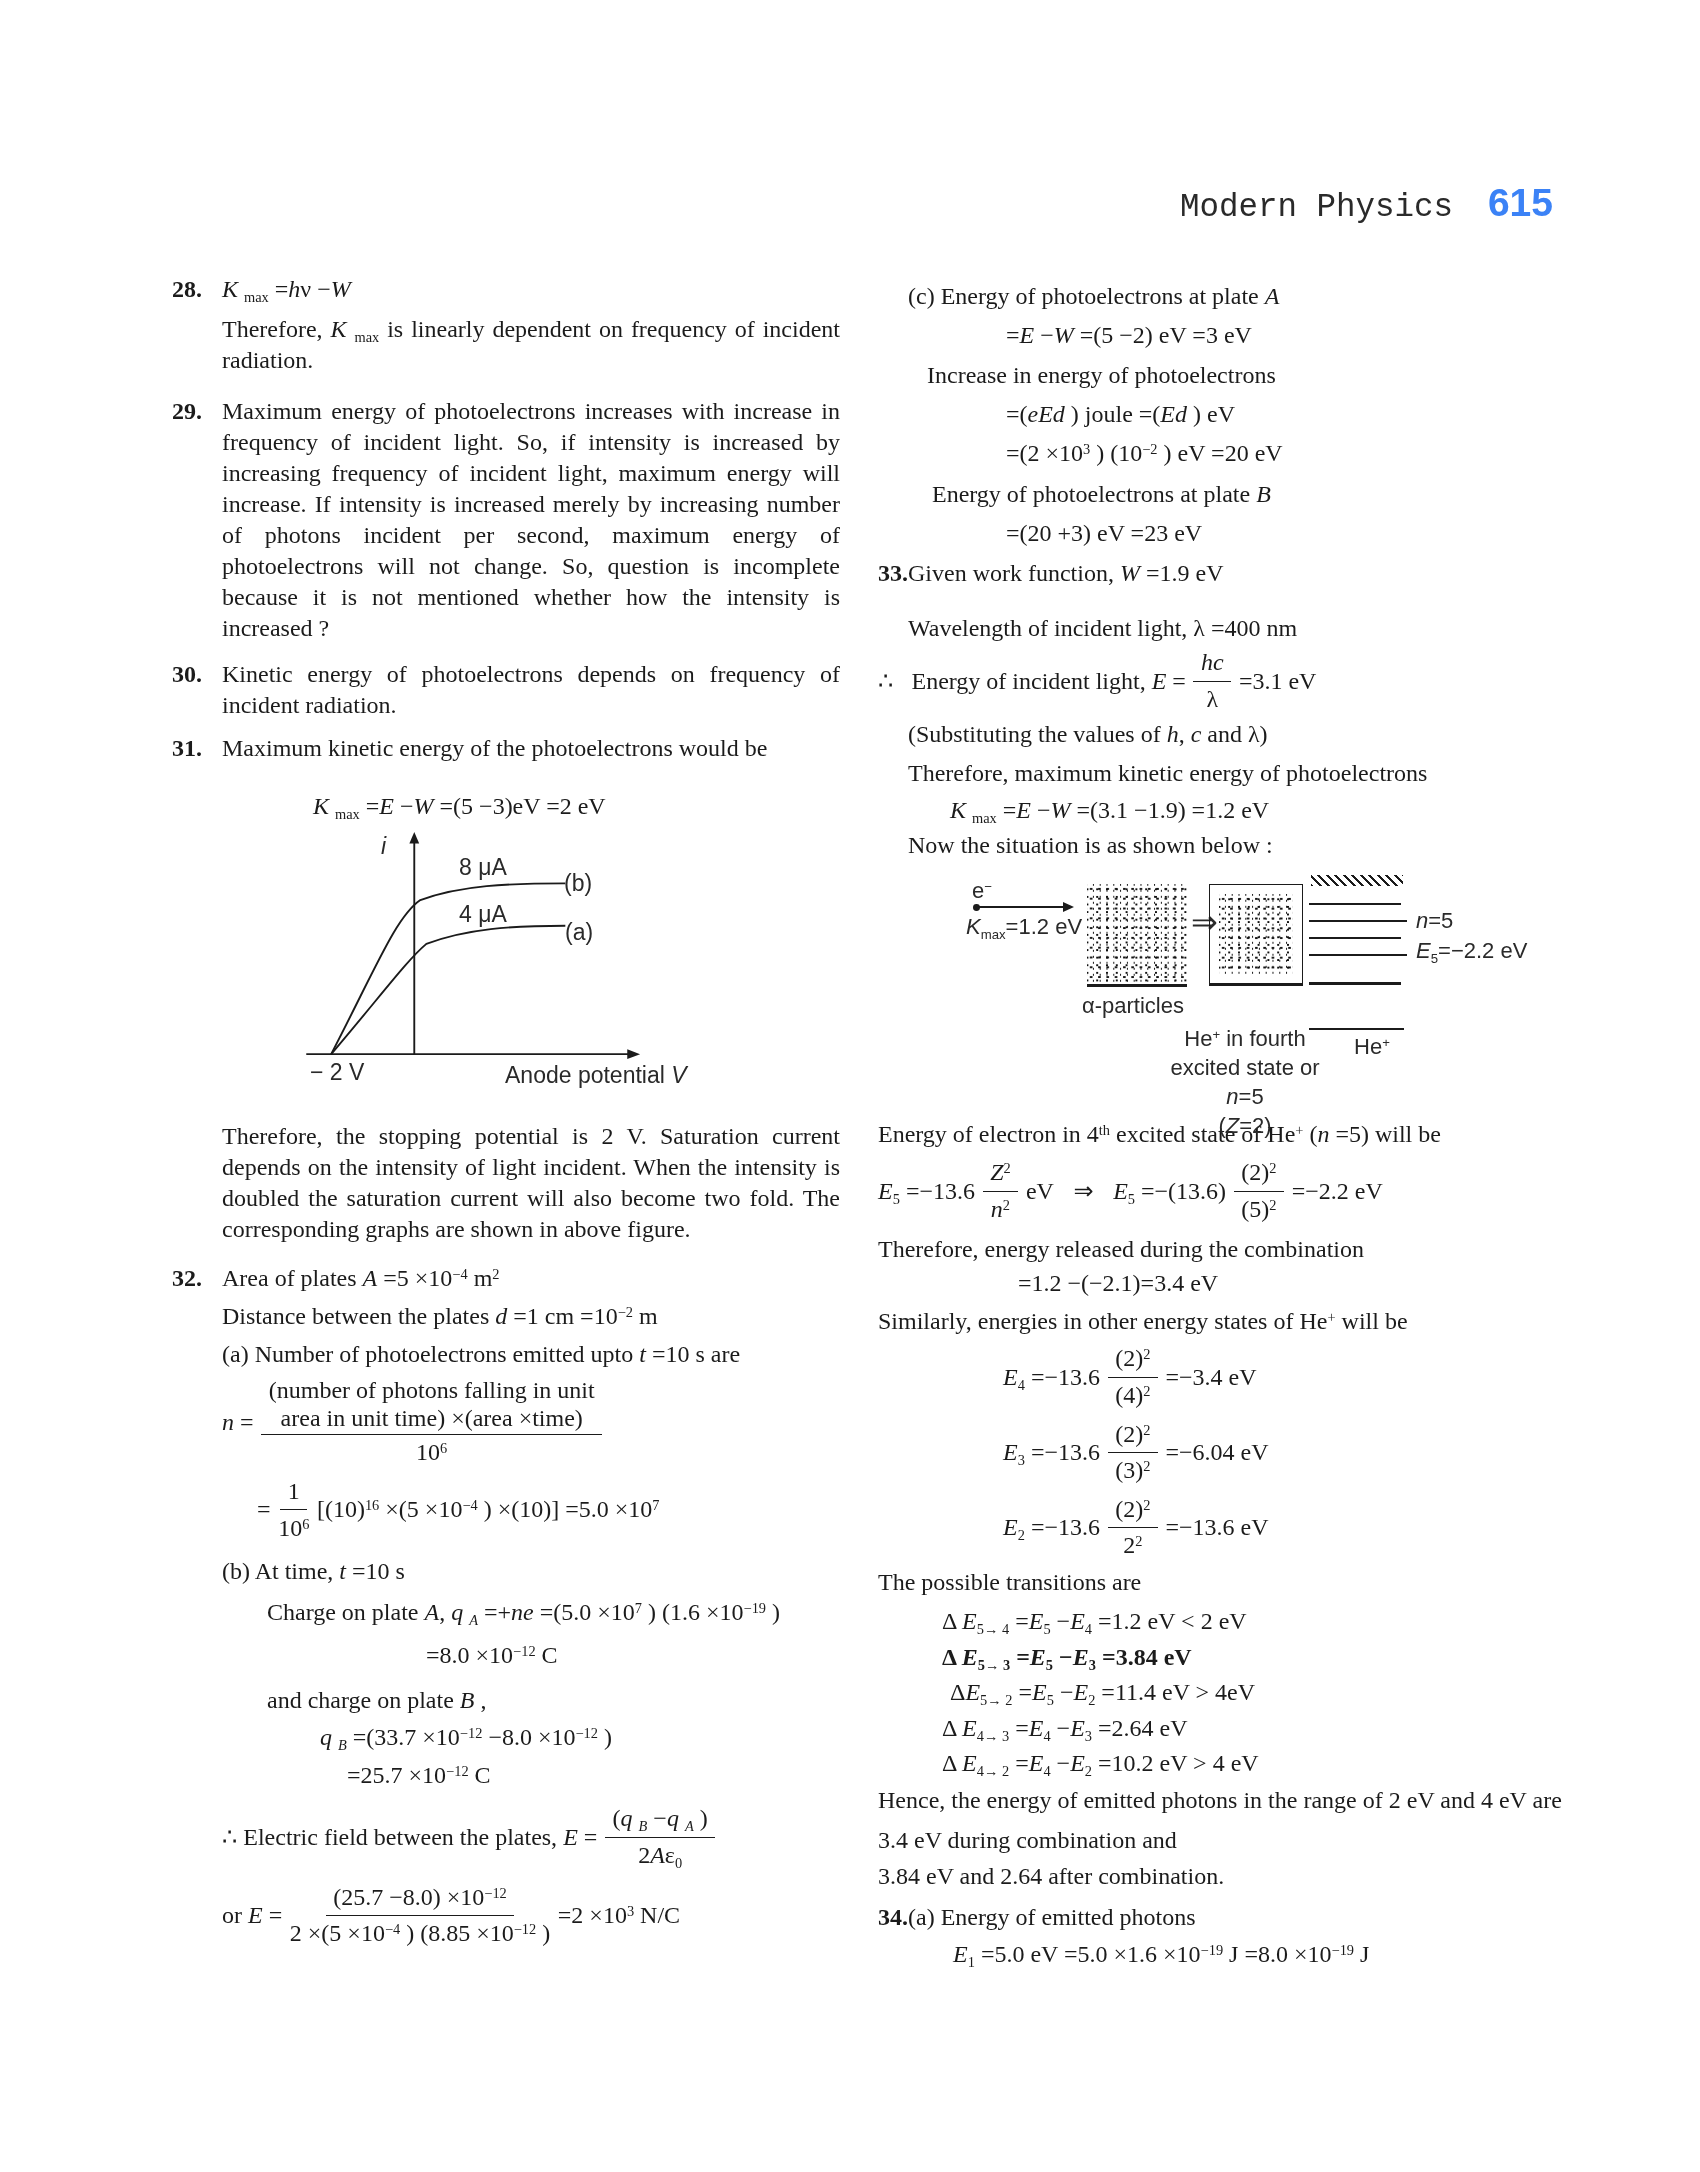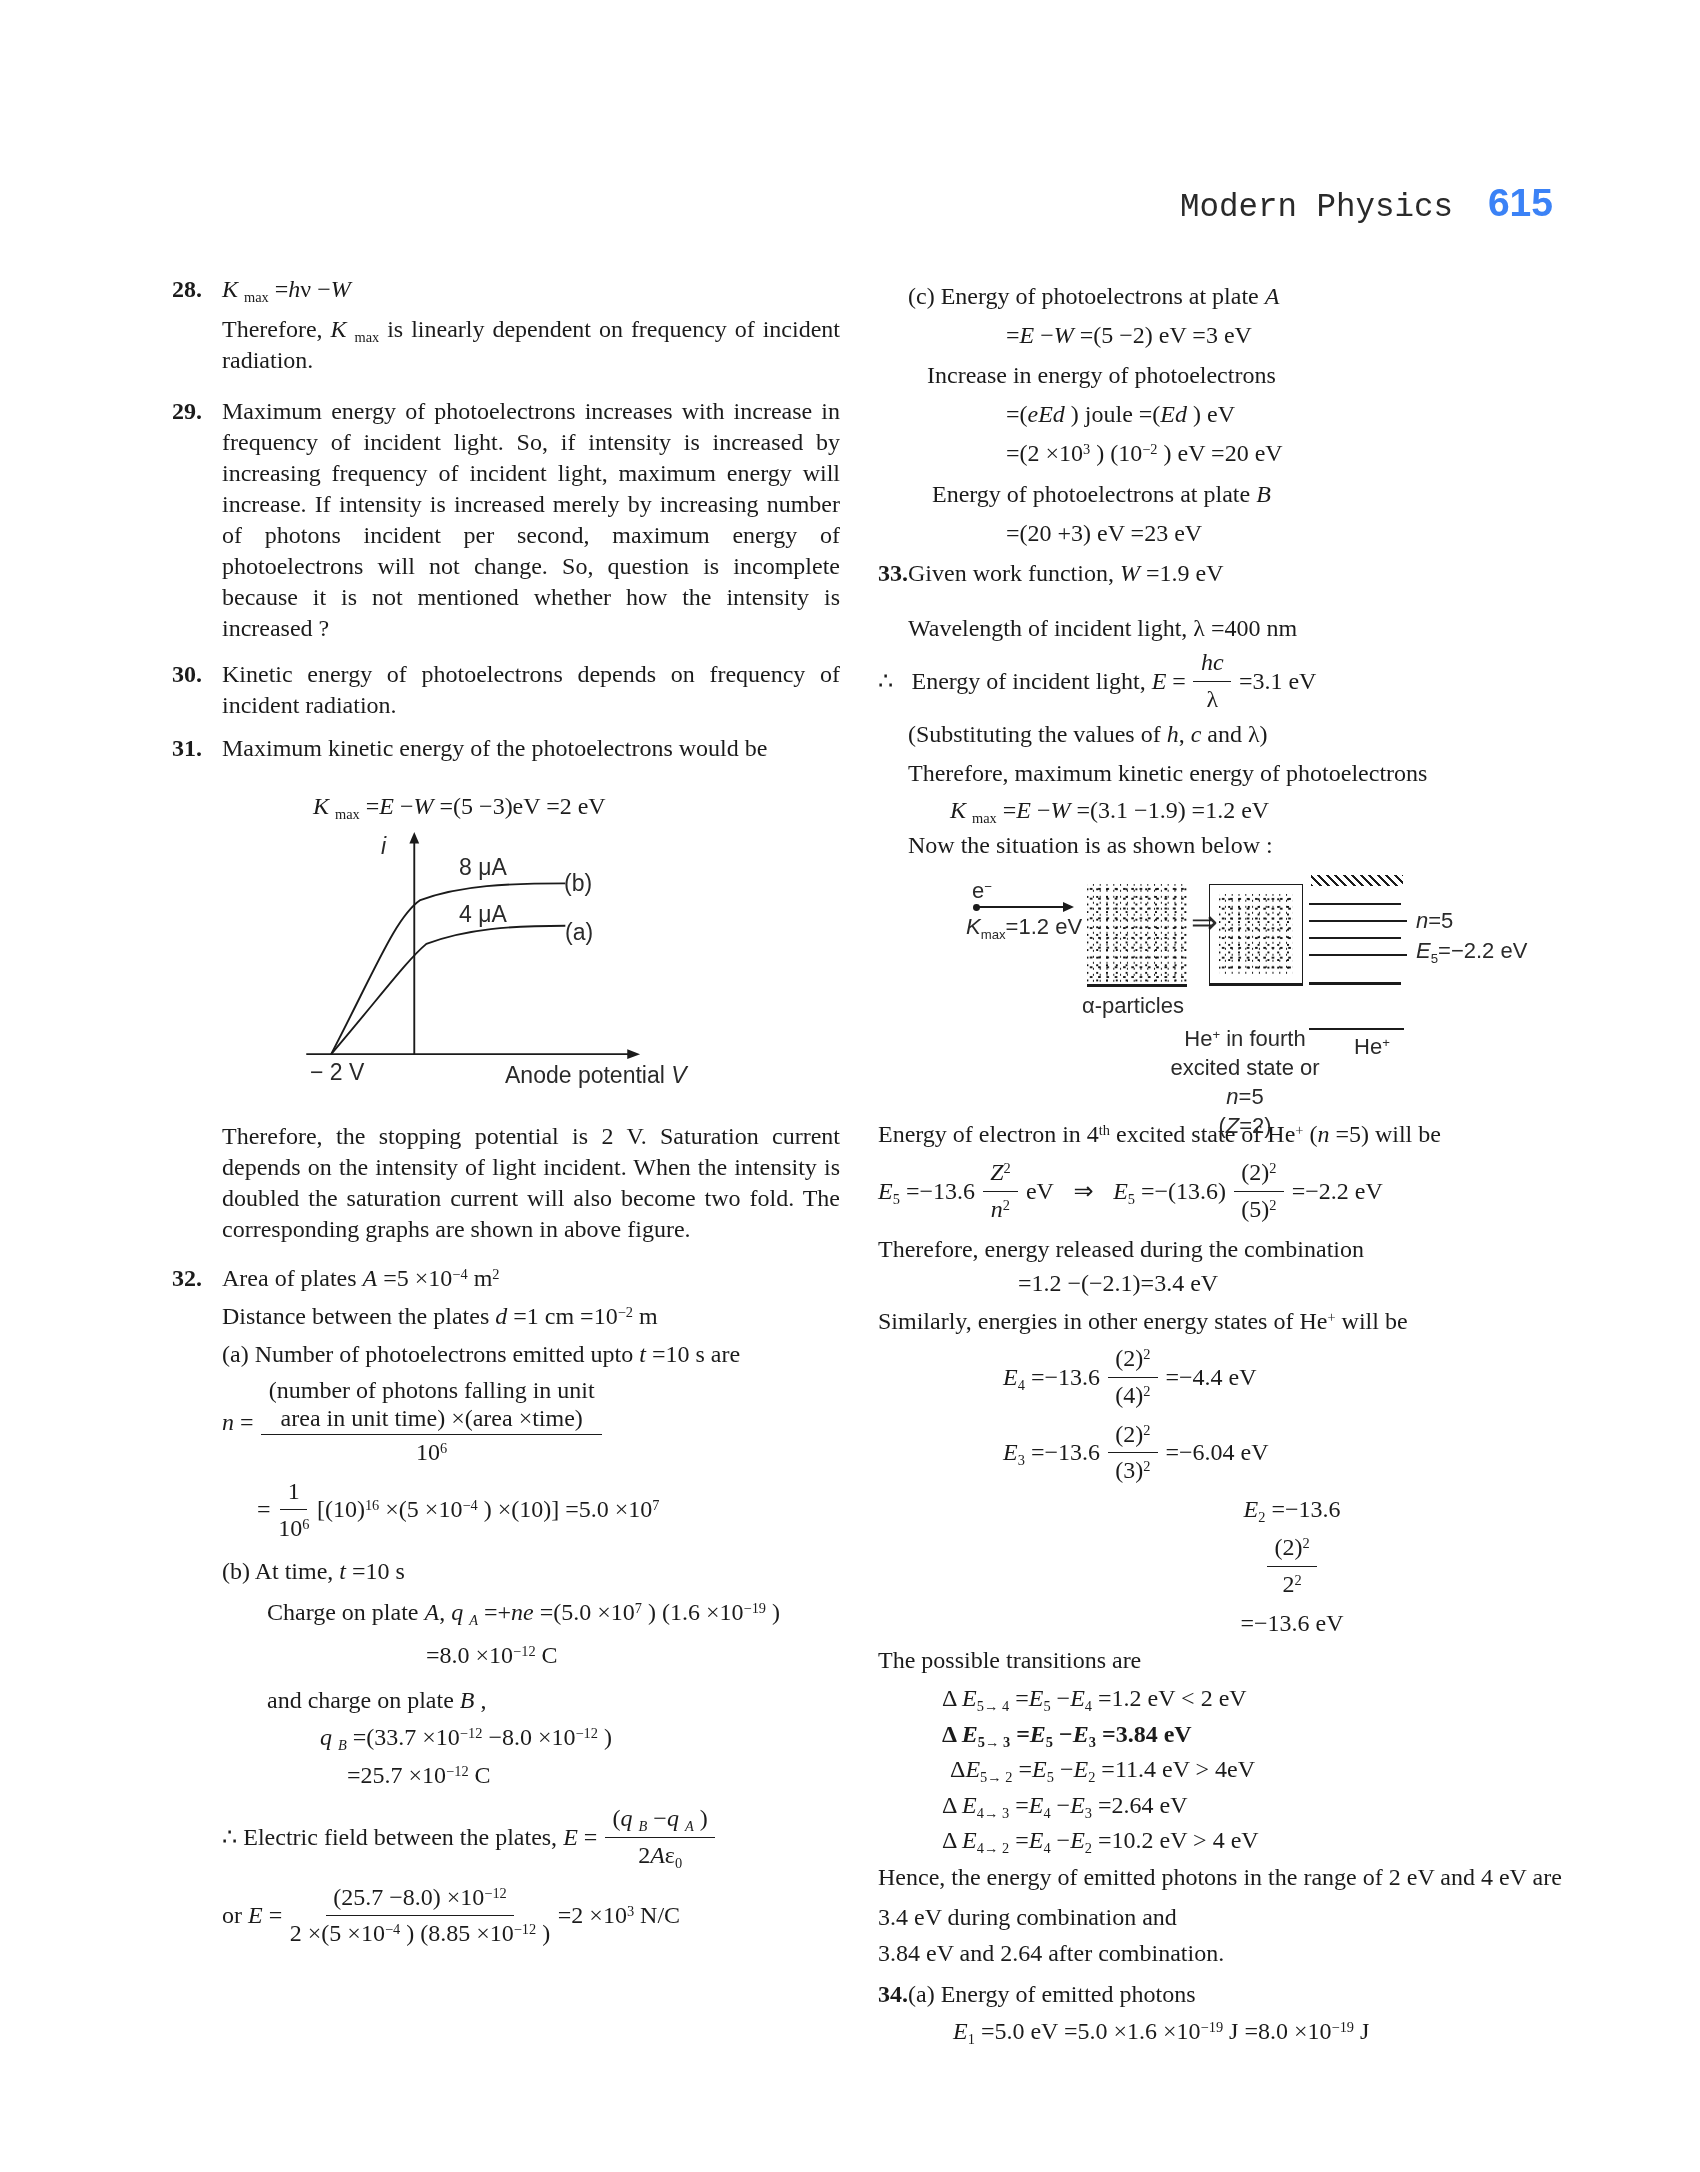--- a/index.html
+++ b/index.html
@@ -265,33 +265,33 @@
     <div>Therefore, energy released during the combination</div>
     <div style="margin:3px 0 7.6px 140px;">=1.2 −(−2.1)=3.4 eV</div>
     <div style="margin-bottom:3px;">Similarly, energies in other energy states of He<sup>+</sup> will be</div>
 
     <div class="eqline" style="margin:6px 0 7.6px 125px;">
       <span><i>E</i><sub>4</sub> =−13.6</span>
       <span class="frac">
         <span class="fnum">(2)<sup>2</sup></span>
         <span class="fden">(4)<sup>2</sup></span>
       </span>
-      <span>=−4.4 eV</span>
+      <span>=−3.4 eV</span>
     </div>
 
     <div class="eqline" style="margin:0 0 7.6px 125px;">
       <span><i>E</i><sub>3</sub> =−13.6</span>
       <span class="frac">
         <span class="fnum">(2)<sup>2</sup></span>
         <span class="fden">(3)<sup>2</sup></span>
       </span>
       <span>=−6.04 eV</span>
     </div>
 
-    <div class="eqline" style="margin:0 0 6px 125px;flex-direction:column;">
+    <div class="eqline" style="margin:0 0 6px 125px;">
       <span><i>E</i><sub>2</sub> =−13.6</span>
       <span class="frac">
         <span class="fnum">(2)<sup>2</sup></span>
         <span class="fden">2<sup>2</sup></span>
       </span>
       <span>=−13.6 eV</span>
     </div>
 
     <div style="margin-bottom:7.6px;">The possible transitions are</div>
     <div style="margin:0 0 4.5px 64px;">Δ <i>E</i><sub>5→ 4</sub> =<i>E</i><sub>5</sub> −<i>E</i><sub>4</sub> =1.2 eV &lt; 2 eV</div>

